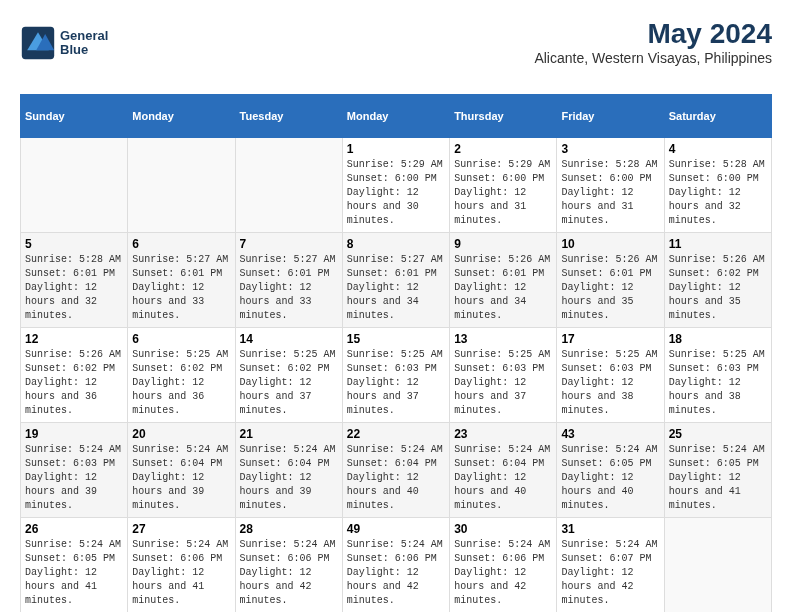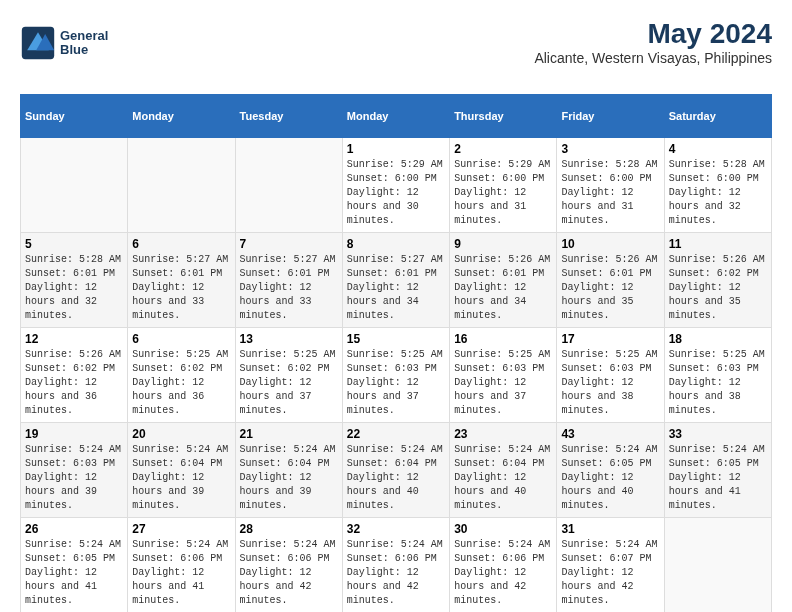--- a/index.html
+++ b/index.html
@@ -219,41 +219,41 @@
 and 36 minutes.</div>
         </td>
         <td>
           <span class="day-number">6</span>
           <div class="day-info">Sunrise: 5:25 AM
 Sunset: 6:02 PM
 Daylight: 12 hours
 and 36 minutes.</div>
         </td>
         <td>
+          <span class="day-number">14</span>
+          <div class="day-info">Sunrise: 5:25 AM
+Sunset: 6:02 PM
+Daylight: 12 hours
+and 37 minutes.</div>
+        </td>
+        <td>
+          <span class="day-number">15</span>
+          <div class="day-info">Sunrise: 5:25 AM
+Sunset: 6:03 PM
+Daylight: 12 hours
+and 37 minutes.</div>
+        </td>
+        <td>
           <span class="day-number">13</span>
           <div class="day-info">Sunrise: 5:25 AM
-Sunset: 6:02 PM
+Sunset: 6:03 PM
 Daylight: 12 hours
 and 37 minutes.</div>
         </td>
         <td>
-          <span class="day-number">15</span>
-          <div class="day-info">Sunrise: 5:25 AM
-Sunset: 6:03 PM
-Daylight: 12 hours
-and 37 minutes.</div>
-        </td>
-        <td>
-          <span class="day-number">16</span>
-          <div class="day-info">Sunrise: 5:25 AM
-Sunset: 6:03 PM
-Daylight: 12 hours
-and 37 minutes.</div>
-        </td>
-        <td>
           <span class="day-number">17</span>
           <div class="day-info">Sunrise: 5:25 AM
 Sunset: 6:03 PM
 Daylight: 12 hours
 and 38 minutes.</div>
         </td>
         <td>
           <span class="day-number">18</span>
           <div class="day-info">Sunrise: 5:25 AM
 Sunset: 6:03 PM
@@ -298,21 +298,21 @@
 and 40 minutes.</div>
         </td>
         <td>
           <span class="day-number">43</span>
           <div class="day-info">Sunrise: 5:24 AM
 Sunset: 6:05 PM
 Daylight: 12 hours
 and 40 minutes.</div>
         </td>
         <td>
-          <span class="day-number">33</span>
+          <span class="day-number">25</span>
           <div class="day-info">Sunrise: 5:24 AM
 Sunset: 6:05 PM
 Daylight: 12 hours
 and 41 minutes.</div>
         </td>
       </tr>
       <tr>
         <td>
           <span class="day-number">26</span>
           <div class="day-info">Sunrise: 5:24 AM
@@ -328,21 +328,21 @@
 and 41 minutes.</div>
         </td>
         <td>
           <span class="day-number">28</span>
           <div class="day-info">Sunrise: 5:24 AM
 Sunset: 6:06 PM
 Daylight: 12 hours
 and 42 minutes.</div>
         </td>
         <td>
-          <span class="day-number">32</span>
+          <span class="day-number">49</span>
           <div class="day-info">Sunrise: 5:24 AM
 Sunset: 6:06 PM
 Daylight: 12 hours
 and 42 minutes.</div>
         </td>
         <td>
           <span class="day-number">30</span>
           <div class="day-info">Sunrise: 5:24 AM
 Sunset: 6:06 PM
 Daylight: 12 hours

